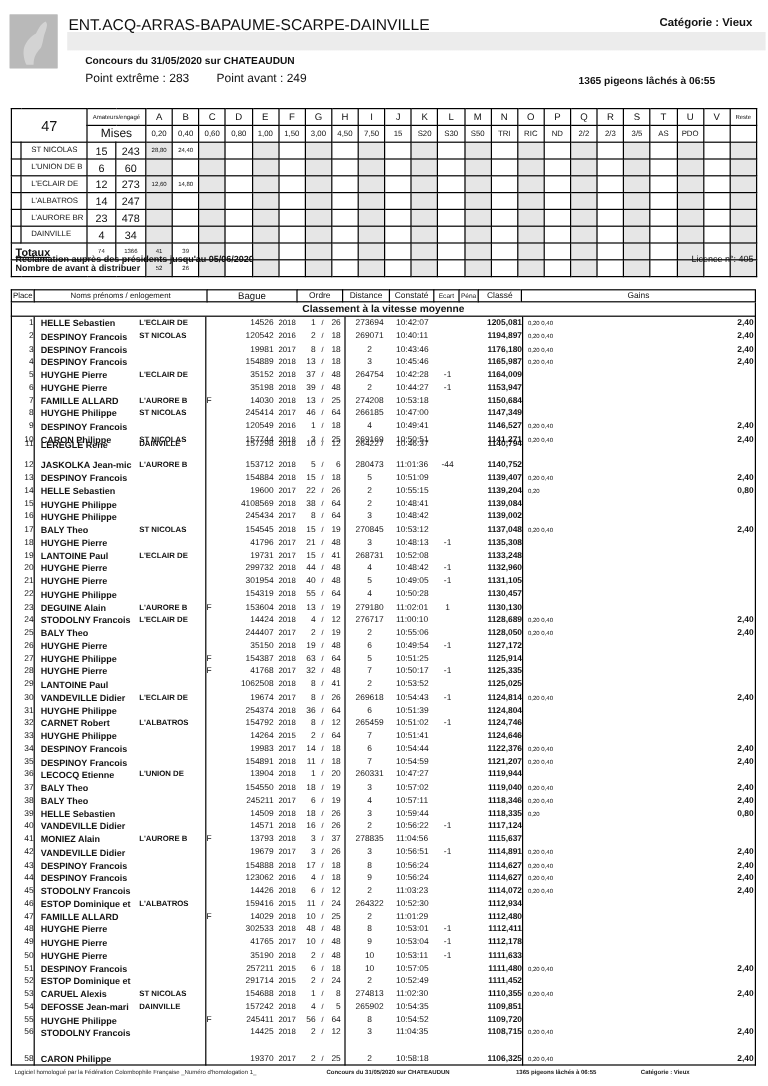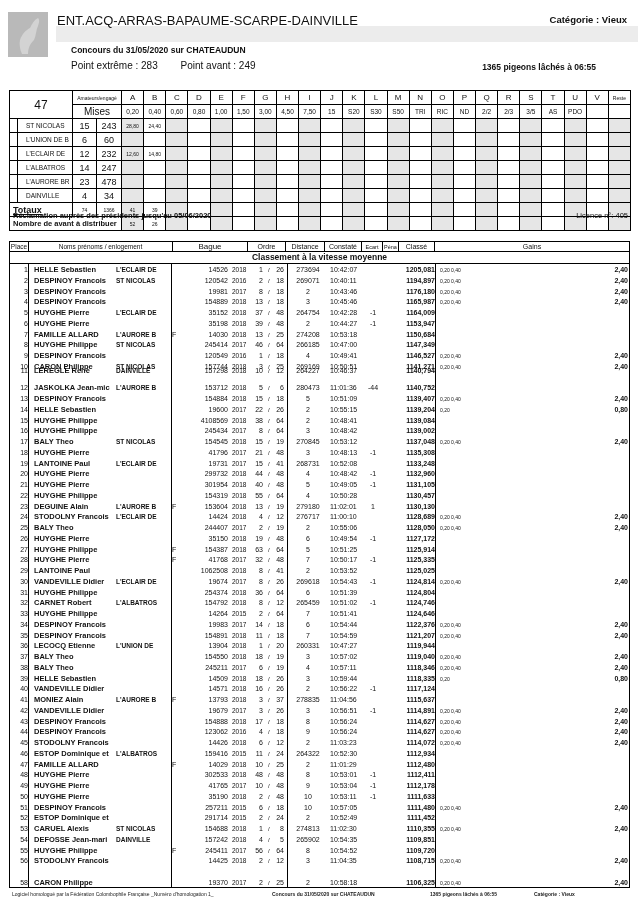--- a/index.html
+++ b/index.html
@@ -193,21 +193,21 @@
         <td class="g"></td>
         <td class=""></td>
         <td class="g"></td>
         <td class=""></td>
         <td class="g"></td>
       </tr>
       <tr class="tall">
         <td></td>
         <td class="lbl">L'ECLAIR DE</td>
         <td style="font-size:9px">12</td>
-        <td style="font-size:9px">232</td>
+        <td style="font-size:9px">273</td>
         <td class="g tiny">12,60</td>
         <td class=" tiny">14,80</td>
         <td class="g"></td>
         <td class=""></td>
         <td class="g"></td>
         <td class=""></td>
         <td class="g"></td>
         <td class=""></td>
         <td class="g"></td>
         <td class=""></td>

